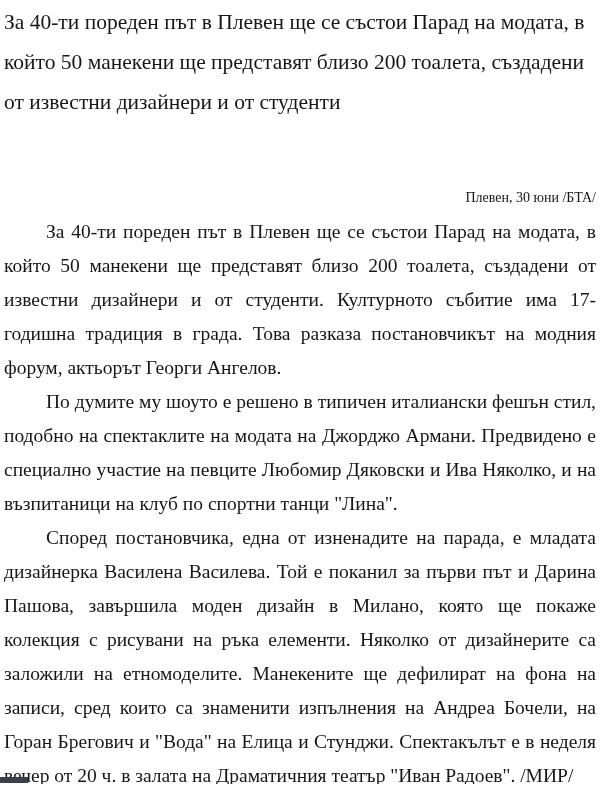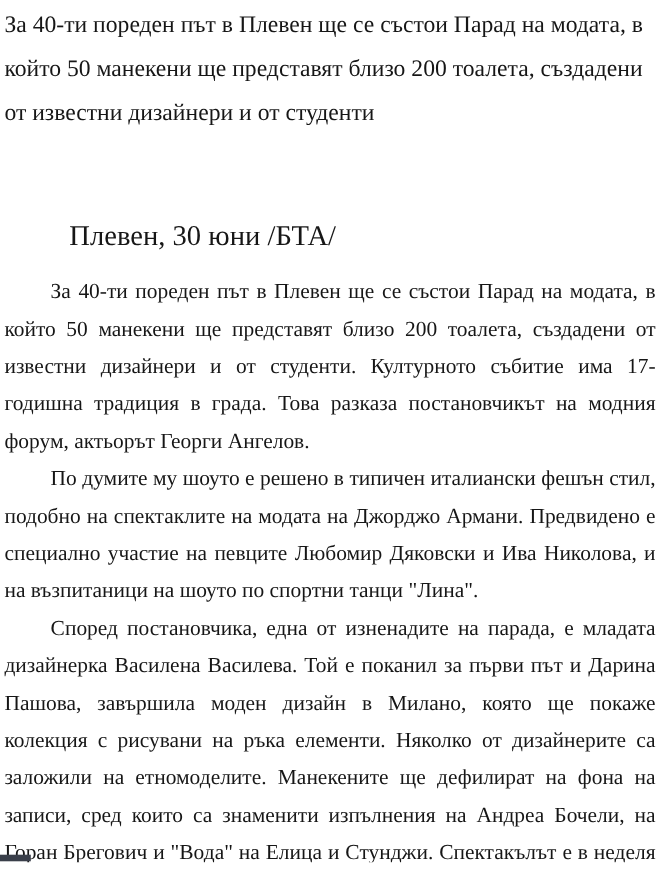--- a/index.html
+++ b/index.html
@@ -23,25 +23,26 @@
     text-align: left;
     color: #161616;
   }
   .article-body {
     position: absolute;
     top: 181px;
     left: 4px;
     width: 592px;
   }
   .dateline {
-    margin: 17px;
+    margin: 0;
     text-indent: 42px;
-    font-size: 26px;
+    font-size: 14px;
     line-height: 34px;
     color: #161616;
+    text-align: right;
   }
   .para {
     margin: 0;
     text-indent: 42px;
     text-align: justify;
     font-size: 19.5px;
     line-height: 34px;
     color: #161616;
   }
   .bottom-left-artifact {
@@ -58,20 +59,20 @@
 
 <div class="page">
 
   <div class="headline">За 40-ти пореден път в Плевен ще се състои Парад на модата, в който 50 манекени ще представят близо 200 тоалета, създадени от известни дизайнери и от студенти</div>
 
   <div class="article-body">
     <p class="dateline">Плевен, 30 юни /БТА/</p>
 
     <p class="para">За 40-ти пореден път в Плевен ще се състои Парад на модата, в който 50 манекени ще представят близо 200 тоалета, създадени от известни дизайнери и от студенти. Културното събитие има 17-годишна традиция в града. Това разказа постановчикът на модния форум, актьорът Георги Ангелов.</p>
 
-    <p class="para">По думите му шоуто е решено в типичен италиански фешън стил, подобно на спектаклите на модата на Джорджо Армани. Предвидено е специално участие на певците Любомир Дяковски и Ива Николова, и на възпитаници на шоуто по спортни танци "Лина".</p>
+    <p class="para">По думите му шоуто е решено в типичен италиански фешън стил, подобно на спектаклите на модата на Джорджо Армани. Предвидено е специално участие на певците Любомир Дяковски и Ива Няколко, и на възпитаници на клуб по спортни танци "Лина".</p>
 
     <p class="para">Според постановчика, една от изненадите на парада, е младата дизайнерка Василена Василева. Той е поканил за първи път и Дарина Пашова, завършила моден дизайн в Милано, която ще покаже колекция с рисувани на ръка елементи. Няколко от дизайнерите са заложили на етномоделите. Манекените ще дефилират на фона на записи, сред които са знаменити изпълнения на Андреа Бочели, на Горан Брегович и "Вода" на Елица и Стунджи. Спектакълът е в неделя вечер от 20 ч. в залата на Драматичния театър "Иван Радоев". /МИР/</p>
   </div>
 
   <div class="bottom-left-artifact"></div>
 
 </div>
 
 </body></html>

